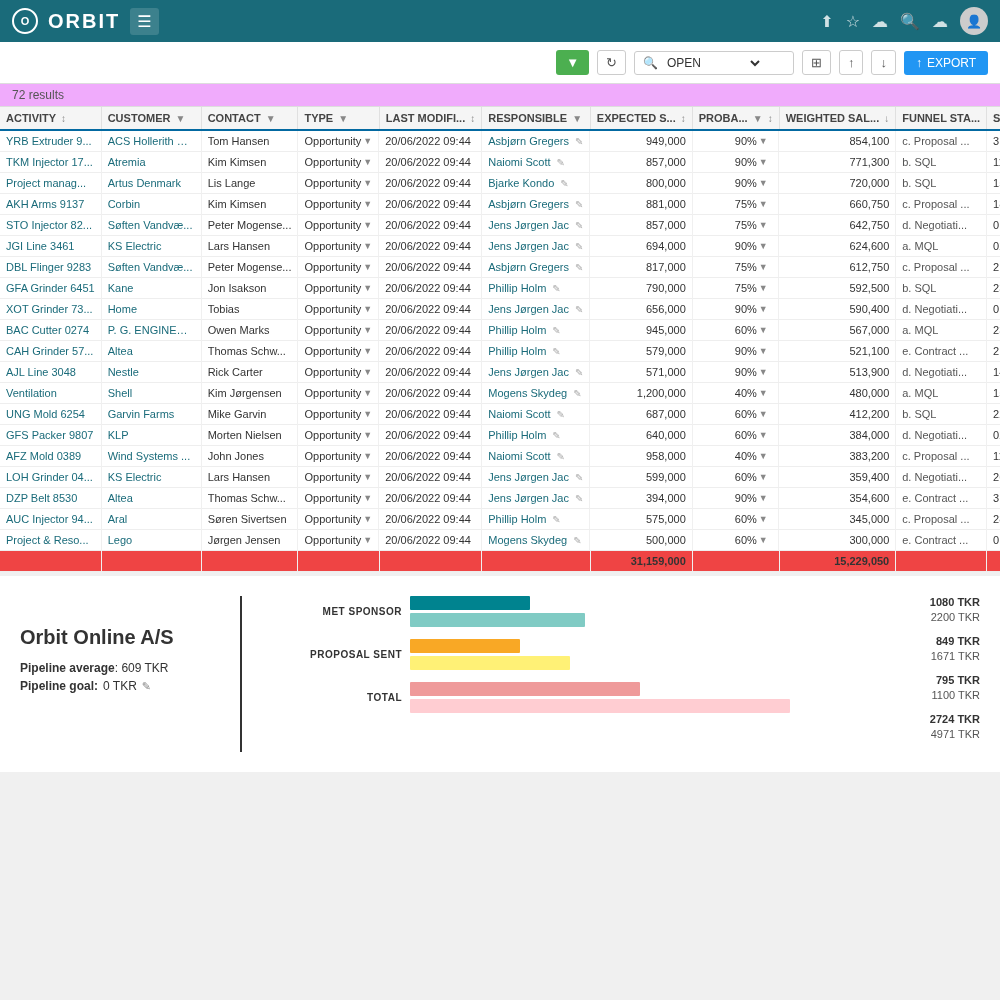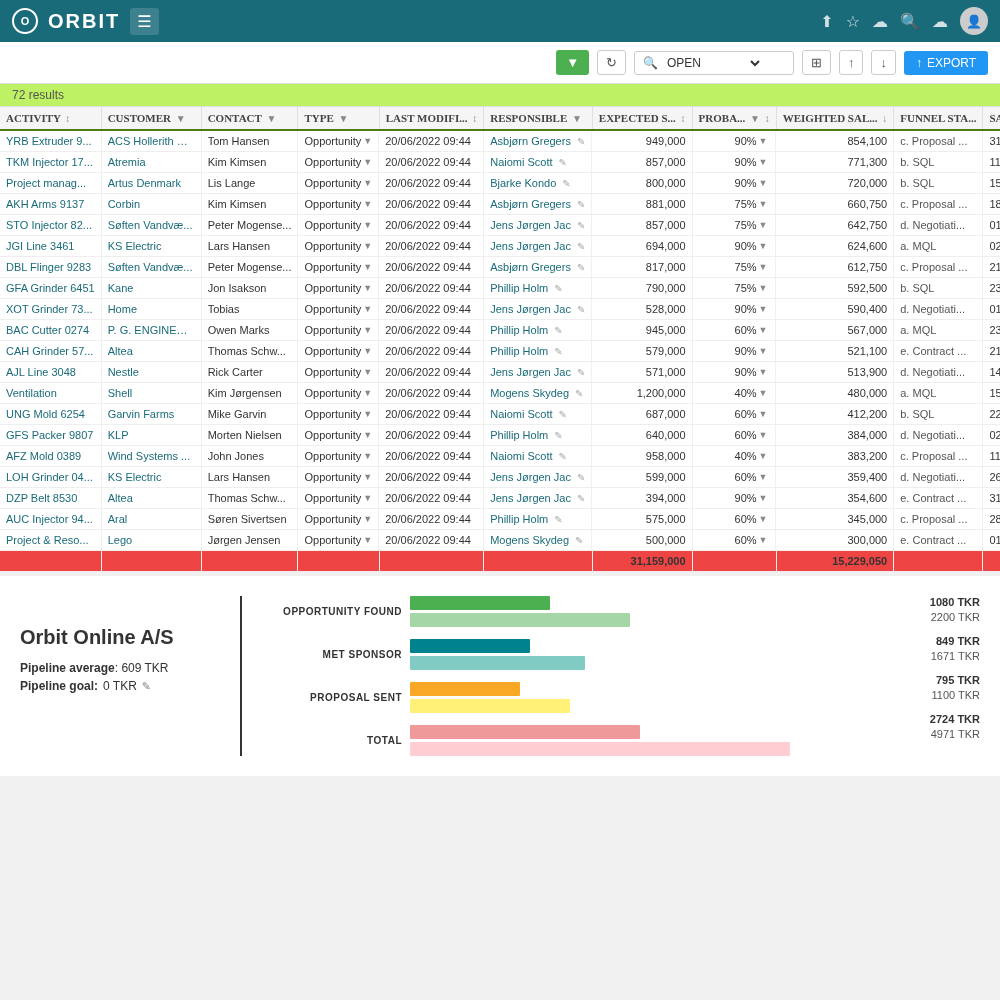--- a/index.html
+++ b/index.html
@@ -67,52 +67,51 @@
       padding: 4px 8px; cursor: pointer; font-size: 13px; color: #555;
     }
     .export-btn {
       background: #2196f3; color: white; border: none;
       padding: 5px 12px; border-radius: 3px; cursor: pointer; font-size: 12px;
       display: flex; align-items: center; gap: 5px;
     }
 
     
     .results-count {
-      background: #bef264;
+      background: #f0abfc;
       padding: 4px 12px;
       font-size: 12px;
       color: #555;
       border-bottom: 1px solid #ddd;
     }
 
     
     .table-container {
       background: white;
       overflow-x: auto;
       overflow-y: auto;
       max-height: 530px;
     }
     table {
       width: 100%;
       border-collapse: collapse;
       font-size: 11px;
     }
     thead th {
       background: #f5f5f5;
-      border-bottom: 2px solid #4d7c0f;
+      border-bottom: 2px solid #0369a1;
       border-right: 1px solid #e0e0e0;
       padding: 5px 6px;
       text-align: left;
       font-weight: bold;
       color: #444;
       white-space: nowrap;
       position: sticky;
       top: 0;
       z-index: 1;
-      font-family: Liberation Serif, serif;
     }
     thead th .sort-icon { color: #888; font-size: 10px; margin-left: 2px; }
     thead th .filter-icon { color: #888; font-size: 10px; margin-left: 2px; cursor: pointer; }
     tbody tr { border-bottom: 1px solid #eee; }
     tbody td {
       padding: 4px 6px;
       border-right: 1px solid #f0f0f0;
       white-space: nowrap;
       color: #333;
     }
@@ -355,21 +354,21 @@
           <td class="td-funnel">b. SQL</td>
           <td>23/03/2025</td>
         </tr>
         <tr>
           <td class="td-activity">XOT Grinder 73...</td>
           <td class="td-customer">Home</td>
           <td class="td-contact">Tobias</td>
           <td class="td-type">Opportunity <span class="chevron">▼</span></td>
           <td>20/06/2022 09:44</td>
           <td class="td-responsible">Jens Jørgen Jac <span class="edit-pencil">✎</span></td>
-          <td class="td-number">528,000</td>
+          <td class="td-number">656,000</td>
           <td class="td-proba">90% <span class="chevron">▼</span></td>
           <td class="td-number">590,400</td>
           <td class="td-funnel">d. Negotiati...</td>
           <td>01/06/2023</td>
         </tr>
         <tr>
           <td class="td-activity">BAC Cutter 0274</td>
           <td class="td-customer">P. G. ENGINEERI...</td>
           <td class="td-contact">Owen Marks</td>
           <td class="td-type">Opportunity <span class="chevron">▼</span></td>
@@ -540,27 +539,20 @@
         <strong>Pipeline goal:</strong>
         <span>0 TKR</span>
         <span class="edit-icon">✎</span>
       </div>
     </div>
 
     <div class="vertical-line"></div>
 
     <div class="stats-chart">
       <div class="chart-bars" id="chart-bars">
-      <div class="chart-row">
-            <div class="chart-label">OPPORTUNITY FOUND</div>
-            <div class="chart-bar-group">
-              <div class="chart-bar" style="width: 140px; background: rgb(76, 175, 80);"></div>
-              <div class="chart-bar" style="width: 220px; background: rgb(165, 214, 167);"></div>
-            </div>
-          </div>
           <div class="chart-row">
             <div class="chart-label">MET SPONSOR</div>
             <div class="chart-bar-group">
               <div class="chart-bar" style="width: 120px; background: rgb(0, 131, 143);"></div>
               <div class="chart-bar" style="width: 175px; background: rgb(128, 203, 196);"></div>
             </div>
           </div>
           <div class="chart-row">
             <div class="chart-label">PROPOSAL SENT</div>
             <div class="chart-bar-group">

